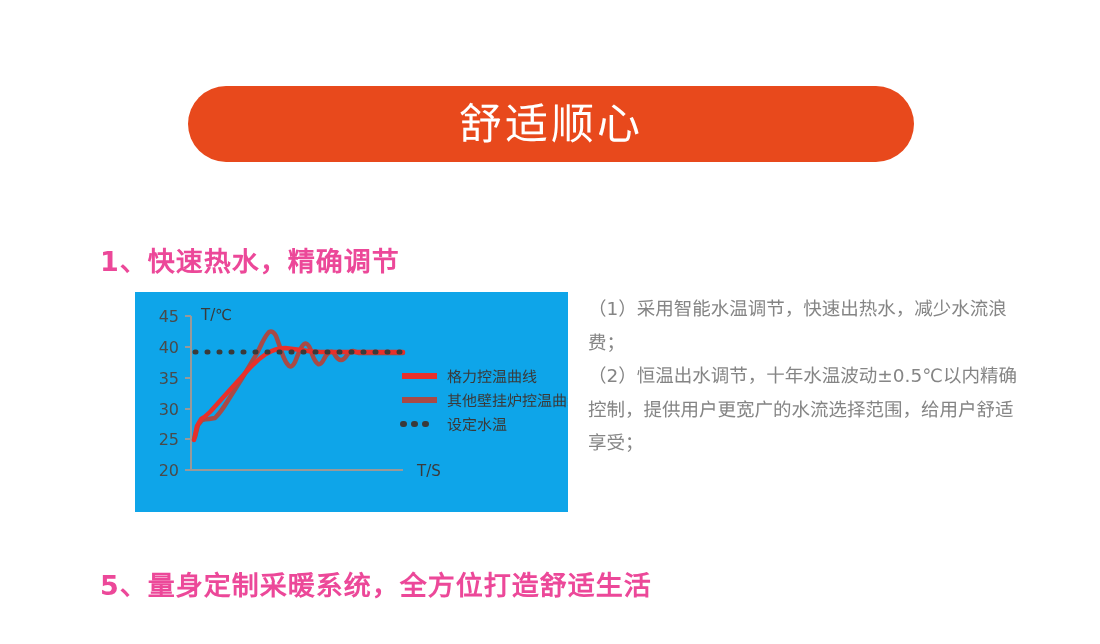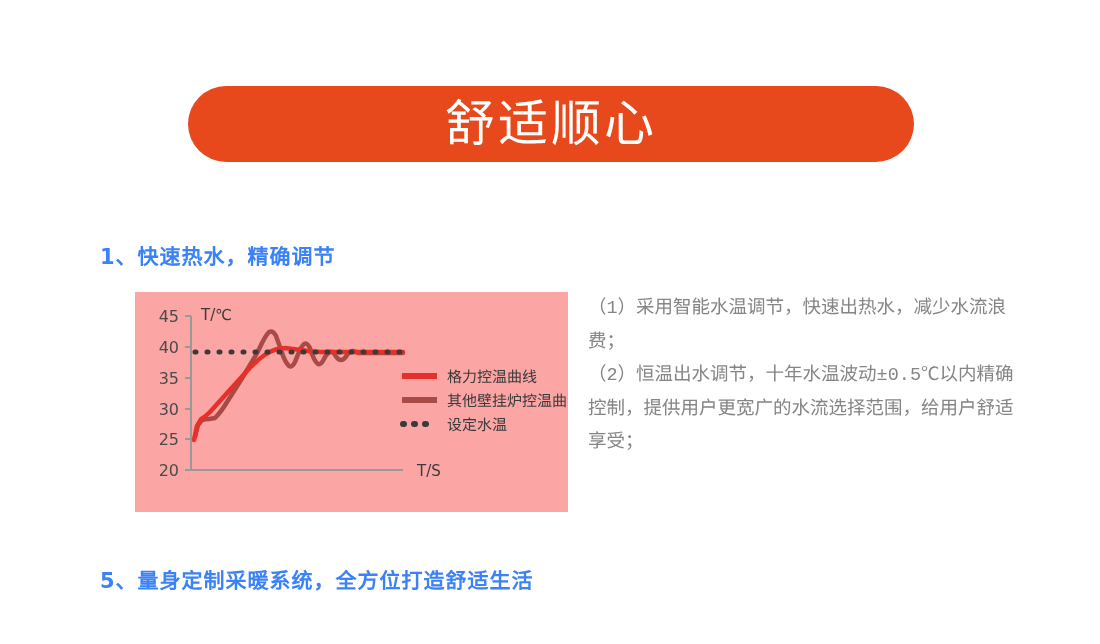--- a/index.html
+++ b/index.html
@@ -23,47 +23,47 @@
     width: 726px;
     height: 76px;
     background: #e8491c;
     border-radius: 38px;
     display: flex;
     align-items: center;
     justify-content: center;
   }
   .banner-title {
     color: #ffffff;
-    font-size: 50px;
+    font-size: 43px;
     letter-spacing: 3px;
     font-weight: 400;
     line-height: 1;
   }
 
   
   .heading {
     position: absolute;
     left: 100px;
-    color: #3b82f6;
-    font-size: 21px;
+    color: #ec4899;
+    font-size: 27px;
     font-weight: 700;
     letter-spacing: 1px;
     white-space: nowrap;
   }
   .heading-1 { top: 240px; }
   .heading-2 { top: 564px; }
 
   
   .chart-panel {
     position: absolute;
     left: 135px;
     top: 292px;
     width: 433px;
     height: 220px;
-    background: #fca5a5;
+    background: #0ea5e9;
   }
   .chart-svg {
     display: block;
     width: 433px;
     height: 220px;
   }
 
   
   .body-copy {
     position: absolute;
@@ -71,21 +71,20 @@
     top: 292px;
     width: 432px;
     color: #858585;
     font-size: 18.5px;
     line-height: 33.5px;
     letter-spacing: 0px;
   }
   .body-copy p {
     margin: 0;
     text-indent: 0;
-    font-family: Liberation Mono, monospace;
   }
 </style>
 </head>
 <body>
 
 <div class="banner">
   <div class="banner-title">舒适顺心</div>
 </div>
 
 <div class="heading heading-1">1、快速热水，精确调节</div>

